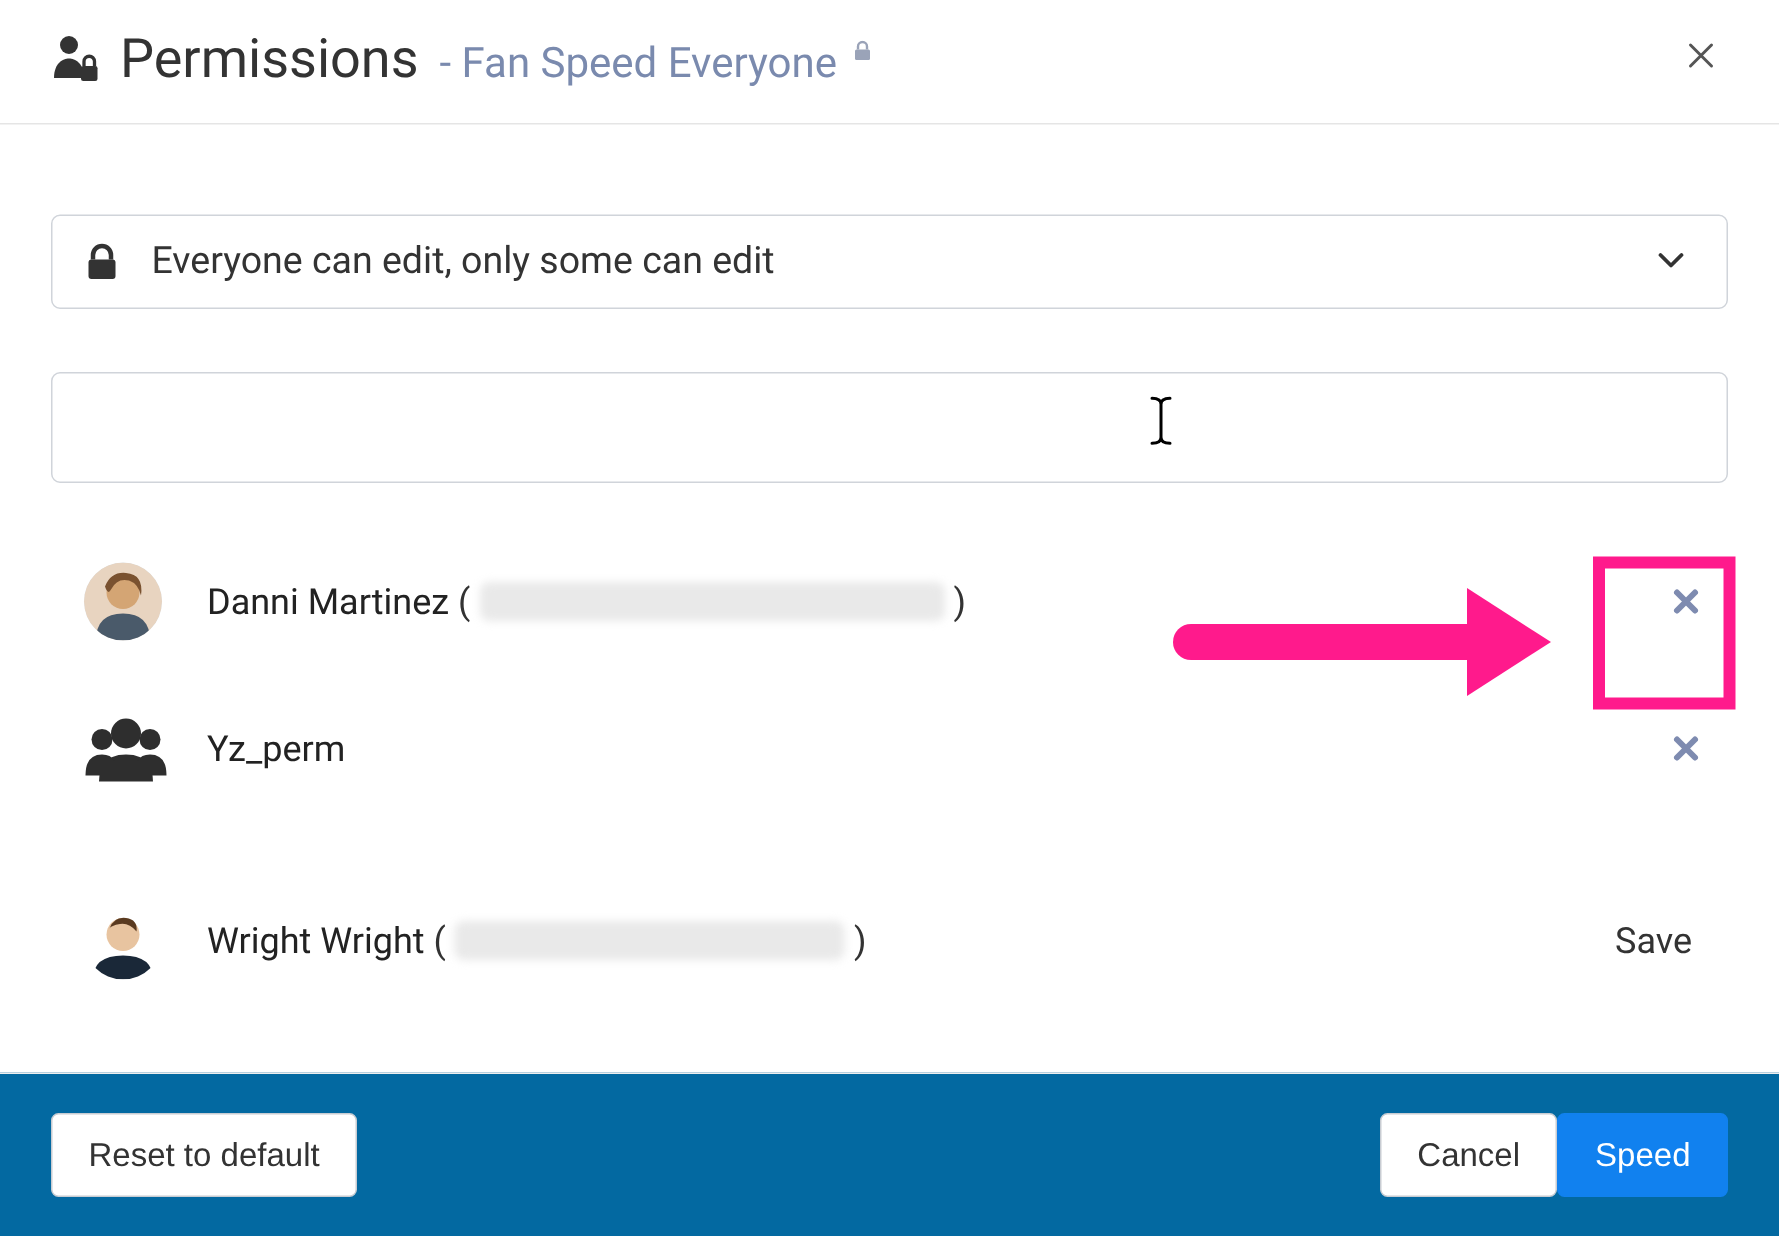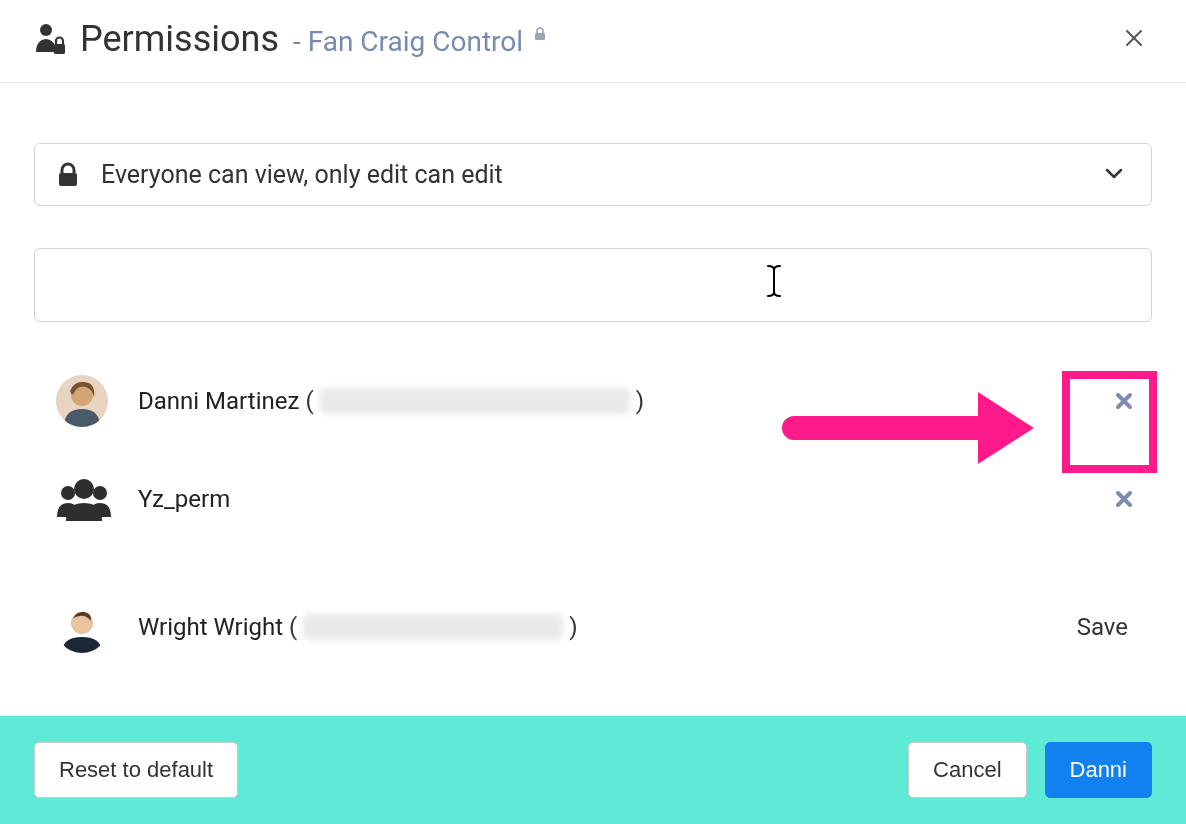--- a/index.html
+++ b/index.html
@@ -36,22 +36,22 @@
   .blur-pill.small { width: 260px; }
 
   .remove-x { color: #7e8bb0; cursor: pointer; width: 24px; height: 24px; display:flex; align-items:center; justify-content:center; }
   .remove-x svg { width: 20px; height: 20px; }
 
   .owner-label { font-size: 24px; color: #333; margin-right: 8px; }
 
   .group-avatar { width: 56px; height: 48px; margin-right: 26px; flex-shrink:0; display:flex; align-items:center; justify-content:center; color:#2e2e2e; }
   .group-avatar svg { width: 56px; height: 48px; }
 
-  .footer { position: absolute; bottom: 0; left: 0; right: 0; background: #5eead4; padding: 26px 34px; display: flex; align-items: center; justify-content: space-between; border-top: 1px solid #eee; }
-  .footer-right { display: flex; gap: 18px; }
+  .footer { position: absolute; bottom: 0; left: 0; right: 0; background: #0369a1; padding: 26px 34px; display: flex; align-items: center; justify-content: space-between; border-top: 1px solid #eee; }
+  .footer-right { display: flex; }
   .btn { border: 1px solid #c8ccd2; background: #fff; border-radius: 5px; padding: 14px 24px; font-size: 22px; color: #333; cursor: pointer; }
   .btn.primary { background: #1181ef; border-color: #1181ef; color: #fff; }
 
   
   .annot-box { position: absolute; border: 8px solid #ff1a8c; width: 95px; height: 102px; top: 371px; left: 1062px; pointer-events: none; }
   .annot-arrow { position: absolute; top: 416px; left: 782px; width: 260px; height: 24px; pointer-events: none; }
   .annot-arrow .shaft { position: absolute; left: 0; top: 0; width: 210px; height: 24px; background: #ff1a8c; border-radius: 12px; }
   .annot-arrow .head { position: absolute; left: 196px; top: -24px; width: 0; height: 0; border-left: 56px solid #ff1a8c; border-top: 36px solid transparent; border-bottom: 36px solid transparent; }
 </style>
 </head>
@@ -63,21 +63,21 @@
       <svg viewBox="0 0 32 34">
           <circle cx="12" cy="8" r="6" fill="currentColor"></circle>
           <path d="M2 30 C2 20 8 17 12 17 C16 17 22 20 22 30 Z" fill="currentColor"></path>
           <rect x="20" y="22" width="11" height="10" rx="1.5" fill="currentColor"></rect>
           <path d="M22 22 v-3 a3.5 3.5 0 0 1 7 0 v3" fill="none" stroke="currentColor" stroke-width="2.2"></path>
         </svg>
     </span>
     <span class="title">Permissions</span>
     <span class="subtitle">
       <span>-</span>
-      <span>Fan Craig Control</span>
+      <span>Fan Speed Everyone</span>
       <span class="subtitle-lock">
         <svg width="12" height="14" viewBox="0 0 12 14" style="display:inline">
             <rect x="1" y="6" width="10" height="7" rx="1" fill="currentColor"></rect>
             <path d="M3 6 V4 a3 3 0 0 1 6 0 V6" fill="none" stroke="currentColor" stroke-width="1.6"></path>
           </svg>
       </span>
     </span>
   </div>
   <div class="close-x">
     <svg width="20" height="20" viewBox="0 0 20 20">
@@ -89,21 +89,21 @@
 <div class="body">
 
   <div class="dropdown">
     <div class="dropdown-left">
       <span class="lock-glyph">
         <svg viewBox="0 0 22 26">
             <rect x="2" y="11" width="18" height="13" rx="2" fill="currentColor"></rect>
             <path d="M5 11 V8 a6 6 0 0 1 12 0 V11" fill="none" stroke="currentColor" stroke-width="3"></path>
           </svg>
       </span>
-      <span class="dropdown-text">Everyone can view, only edit can edit</span>
+      <span class="dropdown-text">Everyone can edit, only some can edit</span>
     </div>
     <span>
       <svg class="chevron" viewBox="0 0 18 12">
           <path d="M2 2 L9 9 L16 2" fill="none" stroke="currentColor" stroke-width="2.5" stroke-linecap="round" stroke-linejoin="round"></path>
         </svg>
     </span>
   </div>
 
   <div class="search-box">
     <input type="text" value="" style="">
@@ -176,21 +176,21 @@
       <span class="owner-label">Save</span>
     </div>
 
   </div>
 </div>
 
 <div class="footer">
   <button class="btn">Reset to default</button>
   <div class="footer-right">
     <button class="btn">Cancel</button>
-    <button class="btn primary">Danni</button>
+    <button class="btn primary">Speed</button>
   </div>
 </div>
 
 <div class="annot-box"></div>
 <div class="annot-arrow">
   <div class="shaft"></div>
     <div class="head"></div>
 </div>
 
 </body></html>

